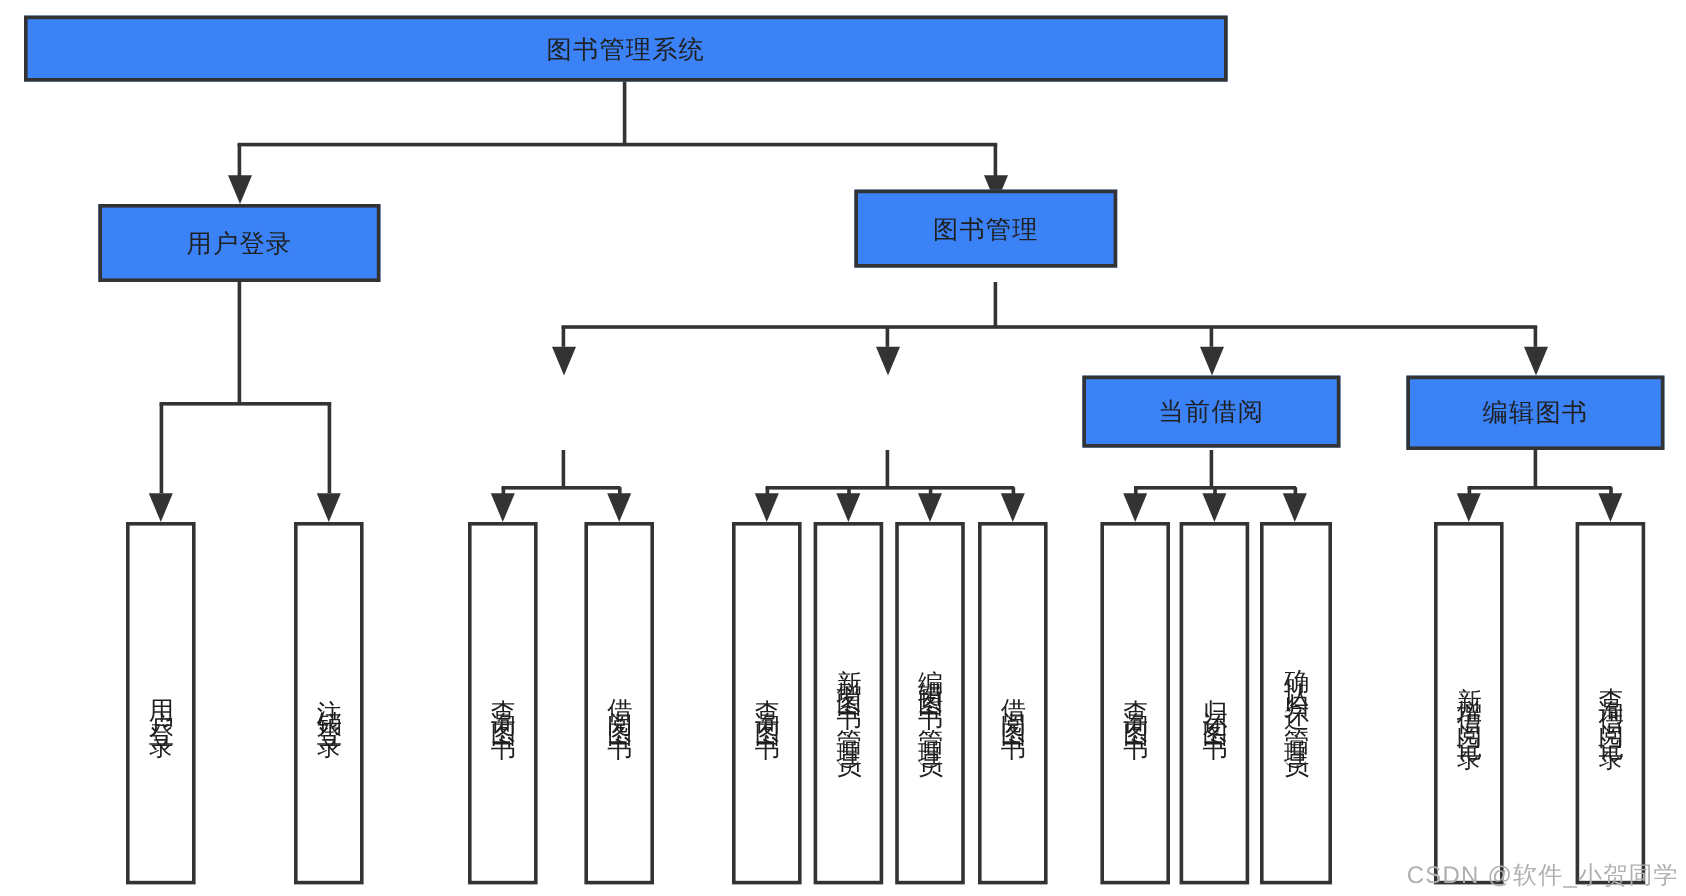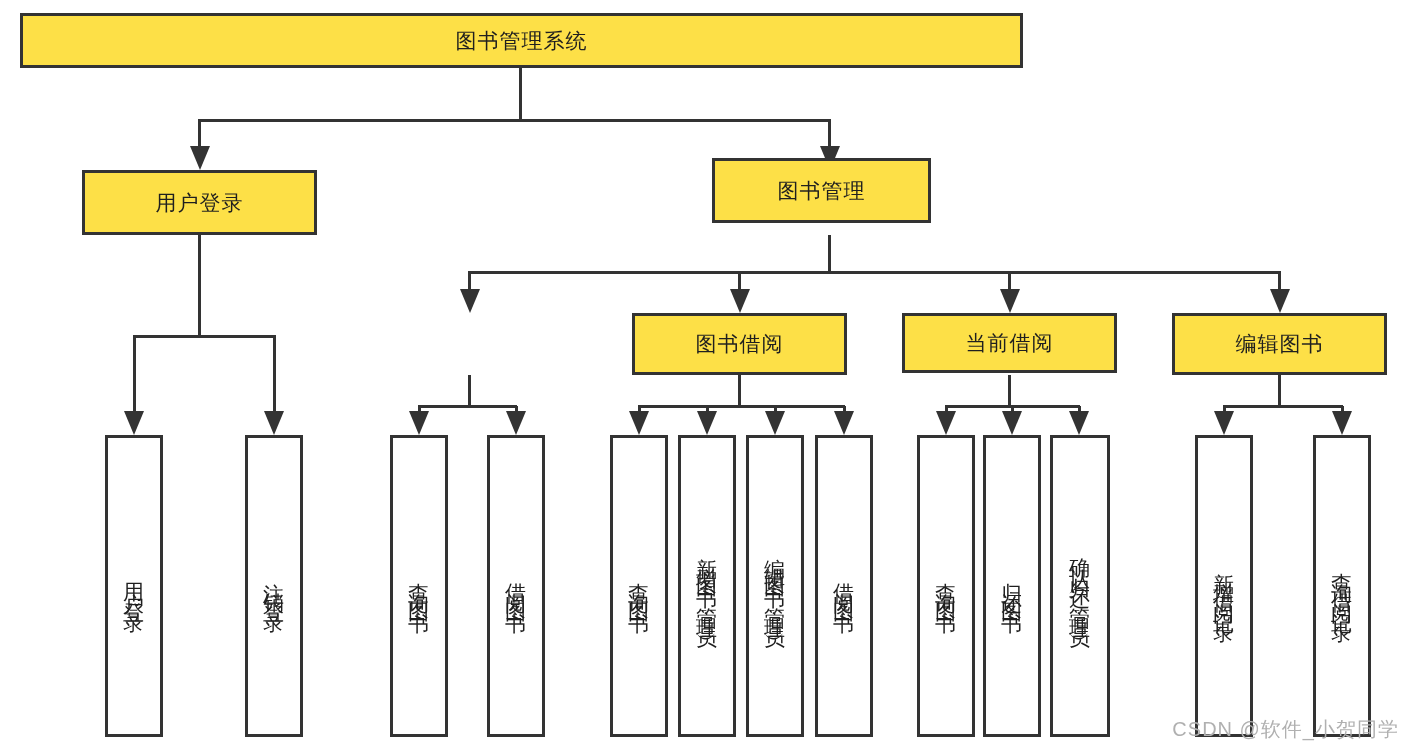--- a/index.html
+++ b/index.html
@@ -1,21 +1,21 @@
 <!DOCTYPE html>
 <html><head>
 <meta charset="utf-8">
 <style>
   html,body{margin:0;padding:0;background:#fff;}
   #stage{
     position:relative;width:1405px;height:747px;background:#ffffff;overflow:hidden;
     font-family:"Liberation Sans","DejaVu Sans",sans-serif;color:#222;
   }
   .box{
-    position:absolute;border:3px solid #333;background:#fde047;box-sizing:border-box;
+    position:absolute;border:3px solid #333;background:#3b82f6;box-sizing:border-box;
     display:flex;align-items:center;justify-content:center;
     font-size:21px;letter-spacing:1px;color:#1f1f1f;
   }
   .leaf{
     position:absolute;border:3px solid #333;background:#fff;box-sizing:border-box;
     display:flex;align-items:center;justify-content:center;
   }
   .leaf span{
     writing-mode:vertical-rl;text-orientation:mixed;
     font-size:21px;letter-spacing:10px;color:#1f1f1f;line-height:1;
@@ -65,23 +65,20 @@
   <div class="line" style="left:468px;top:270.5px;width:813px;height:3px;"></div>
   <div class="line" style="left:468px;top:272px;width:3px;height:17px;"></div>
   <div class="arrow" style="left:459.5px;top:289px;"></div>
   <div class="line" style="left:738px;top:272px;width:3px;height:17px;"></div>
   <div class="arrow" style="left:729.5px;top:289px;"></div>
   <div class="line" style="left:1008px;top:272px;width:3px;height:17px;"></div>
   <div class="arrow" style="left:999.5px;top:289px;"></div>
   <div class="line" style="left:1278px;top:272px;width:3px;height:17px;"></div>
   <div class="arrow" style="left:1269.5px;top:289px;"></div>
 
-  <div class="box" style="left:632px;top:313px;width:215px;height:62px;">
-    <span>图书借阅</span>
-  </div>
   <div class="box" style="left:902px;top:313px;width:215px;height:60px;">
     <span>当前借阅</span>
   </div>
   <div class="box" style="left:1172px;top:313px;width:215px;height:62px;">
     <span>编辑图书</span>
   </div>
 
   <div class="line" style="left:468px;top:375px;width:3px;height:31px;"></div>
   <div class="line" style="left:417.5px;top:404.5px;width:99px;height:3px;"></div>
   <div class="line" style="left:417.5px;top:406px;width:3px;height:7px;"></div>

